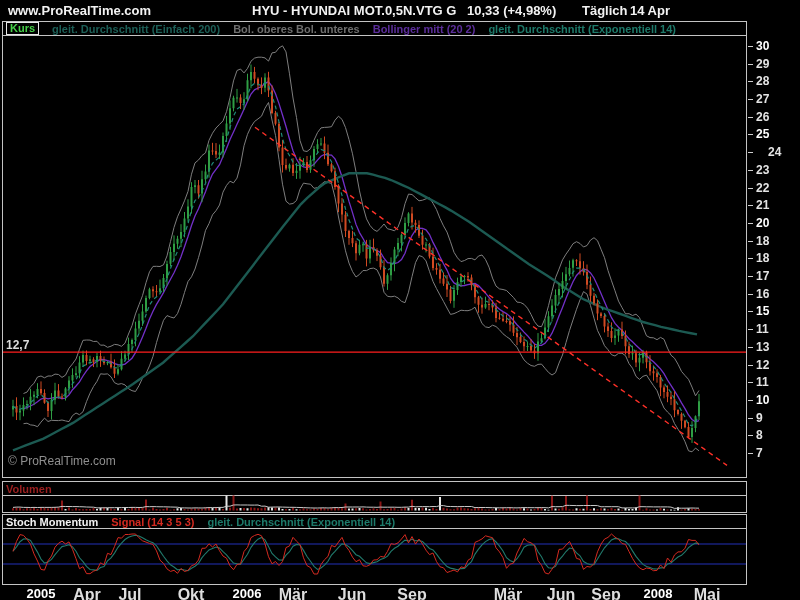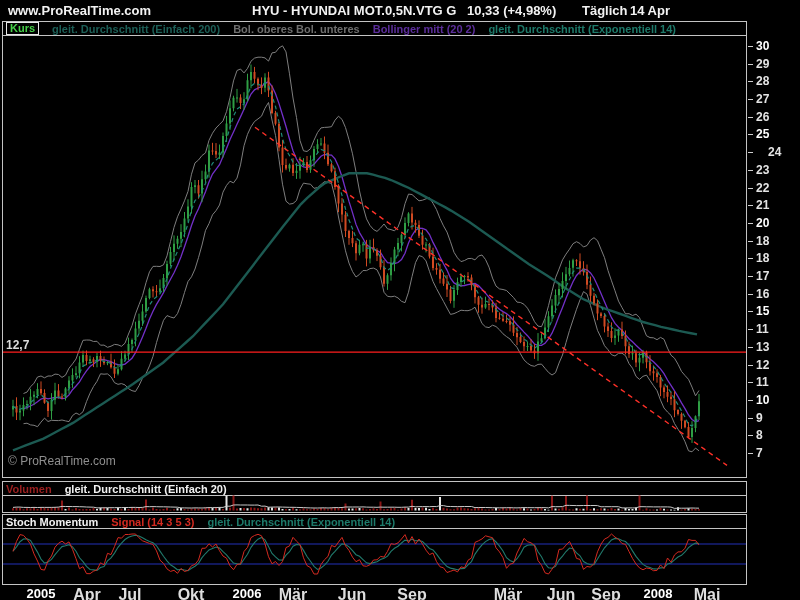--- a/index.html
+++ b/index.html
@@ -59,21 +59,20 @@
     <path d="M10.0,371.1L13.5,373.6L17.0,374.4L20.5,372.7L24.0,371.3L27.5,367.6L31.0,364.7L34.5,360.6L38.0,359.7L41.5,362.8L45.0,367.8L48.5,366.6L52.0,362.5L55.5,362.1L59.0,362.2L62.5,358.8L66.0,353.8L69.5,348.6L73.0,344.7L76.5,338.1L80.0,331.2L83.5,329.2L87.0,327.3L90.5,327.3L94.0,324.9L97.5,325.2L101.0,326.3L104.5,326.6L108.0,328.7L111.5,332.5L115.0,333.1L118.5,329.5L122.0,325.8L125.5,319.4L129.0,314.0L132.5,306.2L136.0,298.5L139.5,290.1L143.0,279.8L146.5,270.1L150.0,264.8L153.5,261.8L157.0,258.6L160.5,252.7L164.0,243.6L167.5,233.5L171.0,224.1L174.5,216.4L178.0,209.0L181.5,199.3L185.0,188.7L188.5,174.8L192.0,165.5L195.5,162.8L199.0,155.8L202.5,148.5L206.0,135.9L209.5,128.3L213.0,125.1L216.5,122.1L220.0,114.1L223.5,104.4L227.0,92.5L230.5,81.2L234.0,74.1L237.5,71.8L241.0,68.9L244.5,59.9L248.0,51.3L251.5,48.4L255.0,49.2L258.5,50.6L262.0,47.5L265.5,50.5L269.0,61.0L272.5,71.5L276.0,87.1L279.5,103.4L283.0,114.9L286.5,120.5L290.0,127.1L293.5,130.4L297.0,130.2L300.5,128.9L304.0,131.2L307.5,128.9L311.0,123.3L314.5,117.9L318.0,114.4L321.5,115.7L325.0,120.8L328.5,126.7L332.0,136.3L335.5,148.5L339.0,160.3L342.5,173.9L346.0,185.0L349.5,193.8L353.0,203.1L356.5,205.7L360.0,207.0L363.5,213.3L367.0,212.8L370.5,213.7L374.0,216.4L377.5,222.4L381.0,232.4L384.5,235.4L388.0,232.6L391.5,225.7L395.0,218.9L398.5,211.7L402.0,202.7L405.5,193.4L409.0,191.2L412.5,190.7L416.0,194.5L419.5,200.3L423.0,203.8L426.5,210.5L430.0,219.0L433.5,225.0L437.0,232.1L440.5,238.4L444.0,244.5L447.5,252.6L451.0,253.6L454.5,251.1L458.0,247.4L461.5,245.0L465.0,244.0L468.5,246.4L472.0,252.5L475.5,259.0L479.0,264.1L482.5,266.0L486.0,267.5L489.5,269.4L493.0,274.5L496.5,278.0L500.0,281.0L503.5,282.9L507.0,285.5L510.5,290.2L514.0,294.7L517.5,299.4L521.0,303.9L524.5,306.6L528.0,310.0L531.5,313.2L535.0,310.6L538.5,307.8L542.0,301.9L545.5,294.0L549.0,285.1L552.5,275.6L556.0,267.4L559.5,259.2L563.0,251.6L566.5,244.5L570.0,237.2L573.5,233.0L577.0,233.1L580.5,234.6L584.0,240.4L587.5,248.1L591.0,255.8L594.5,264.4L598.0,270.7L601.5,278.6L605.0,285.2L608.5,292.0L612.0,295.2L615.5,295.0L619.0,297.3L622.5,302.6L626.0,308.8L629.5,312.4L633.0,318.2L636.5,319.9L640.0,318.9L643.5,322.1L647.0,327.4L650.5,331.5L654.0,335.5L657.5,342.0L661.0,347.7L664.5,353.1L668.0,357.3L671.5,364.1L675.0,369.8L678.5,375.9L682.0,382.0L685.5,389.6L689.0,390.9L692.5,387.3L696.0,379.3" fill="none" stroke="#1f8a78" stroke-width="1.2" stroke-dasharray="4 3"></path>
     <path d="M0,317.1H743" stroke="#ff1e1e" stroke-width="1.3" fill="none"></path>
     <path d="M252,92.3L724,430.4" stroke="#ff3028" stroke-width="1.4" stroke-dasharray="5 4" fill="none"></path>
   </svg>
 <div id="hline-label">12,7</div>
 <div id="copyright">© ProRealTime.com</div>
 
 <div class="pane" id="vol-pane">
   <div class="pane-legend">
     <span style="color: rgb(156, 31, 31);">Volumen</span>
-    <span style="color:#f2f2f2">gleit. Durchschnitt (Einfach 20)</span>
   </div>
 </div>
 <svg id="vol-svg" width="743" height="17">
     <path d="M10.0,15.5v-2.3M13.5,15.5v-3.1M17.0,15.5v-2.6M20.5,15.5v-1.2M24.0,15.5v-2.3M27.5,15.5v-2.0M31.0,15.5v-3.0M34.5,15.5v-1.6M38.0,15.5v-2.8M41.5,15.5v-2.8M45.0,15.5v-2.1M48.5,15.5v-3.2M52.0,15.5v-3.2M55.5,15.5v-3.2M59.0,15.5v-9.9M66.0,15.5v-3.0M69.5,15.5v-0.9M73.0,15.5v-2.4M76.5,15.5v-1.6M80.0,15.5v-1.2M83.5,15.5v-1.5M87.0,15.5v-1.6M90.5,15.5v-2.4M101.0,15.5v-3.1M108.0,15.5v-1.9M111.5,15.5v-1.6M118.5,15.5v-1.6M125.5,15.5v-1.6M129.0,15.5v-3.0M132.5,15.5v-2.5M136.0,15.5v-2.4M139.5,15.5v-2.8M143.0,15.5v-11.0M146.5,15.5v-0.9M150.0,15.5v-2.9M153.5,15.5v-1.4M157.0,15.5v-1.1M160.5,15.5v-1.6M164.0,15.5v-2.7M167.5,15.5v-0.8M171.0,15.5v-1.2M181.5,15.5v-1.6M185.0,15.5v-1.0M188.5,15.5v-1.9M192.0,15.5v-2.0M195.5,15.5v-2.0M199.0,15.5v-1.4M202.5,15.5v-3.1M206.0,15.5v-3.0M213.0,15.5v-3.2M220.0,15.5v-1.4M227.0,15.5v-2.7M230.5,15.5v-14.9M234.0,15.5v-2.1M241.0,15.5v-2.5M248.0,15.5v-3.1M251.5,15.5v-2.8M255.0,15.5v-2.3M258.5,15.5v-2.2M262.0,15.5v-2.9M272.5,15.5v-2.9M283.0,15.5v-1.5M290.0,15.5v-2.7M297.0,15.5v-1.2M300.5,15.5v-2.3M304.0,15.5v-1.3M307.5,15.5v-1.3M311.0,15.5v-1.9M314.5,15.5v-1.5M318.0,15.5v-2.6M321.5,15.5v-2.6M325.0,15.5v-1.3M328.5,15.5v-2.9M332.0,15.5v-2.8M335.5,15.5v-2.6M339.0,15.5v-2.3M342.5,15.5v-7.1M353.0,15.5v-2.3M360.0,15.5v-2.3M363.5,15.5v-1.0M367.0,15.5v-1.5M370.5,15.5v-2.2M374.0,15.5v-1.6M377.5,15.5v-9.0M381.0,15.5v-1.2M384.5,15.5v-1.5M388.0,15.5v-2.3M391.5,15.5v-2.7M395.0,15.5v-0.8M398.5,15.5v-2.0M402.0,15.5v-3.2M409.0,15.5v-10.7M419.5,15.5v-3.0M430.0,15.5v-2.8M433.5,15.5v-1.4M440.5,15.5v-2.7M444.0,15.5v-2.1M447.5,15.5v-1.3M451.0,15.5v-1.3M454.5,15.5v-3.1M458.0,15.5v-3.1M461.5,15.5v-2.3M465.0,15.5v-1.9M468.5,15.5v-1.6M472.0,15.5v-2.3M475.5,15.5v-3.2M479.0,15.5v-2.1M482.5,15.5v-1.0M486.0,15.5v-0.9M489.5,15.5v-1.6M496.5,15.5v-1.6M500.0,15.5v-2.8M503.5,15.5v-1.9M507.0,15.5v-3.0M510.5,15.5v-2.1M514.0,15.5v-0.9M517.5,15.5v-2.4M524.5,15.5v-1.9M531.5,15.5v-1.4M535.0,15.5v-3.1M538.5,15.5v-2.9M549.0,15.5v-14.7M556.0,15.5v-1.8M559.5,15.5v-3.3M563.0,15.5v-14.6M566.5,15.5v-1.3M570.0,15.5v-1.1M577.0,15.5v-1.7M584.0,15.5v-15.0M587.5,15.5v-1.6M594.5,15.5v-1.2M598.0,15.5v-2.3M605.0,15.5v-1.2M608.5,15.5v-2.5M612.0,15.5v-1.6M619.0,15.5v-0.8M636.5,15.5v-15.0M640.0,15.5v-0.8M643.5,15.5v-2.2M647.0,15.5v-0.9M650.5,15.5v-1.0M657.5,15.5v-2.6M664.5,15.5v-0.9M678.5,15.5v-1.1M682.0,15.5v-1.5M689.0,15.5v-1.8M692.5,15.5v-1.4M696.0,15.5v-1.2" stroke="#8c1616" stroke-width="2" fill="none"></path>
     <path d="M62.5,15.5v-1.4M94.0,15.5v-1.4M97.5,15.5v-2.7M104.5,15.5v-2.6M115.0,15.5v-2.4M122.0,15.5v-3.1M174.5,15.5v-2.2M178.0,15.5v-2.5M209.5,15.5v-2.4M216.5,15.5v-3.2M223.5,15.5v-15.0M237.5,15.5v-2.4M244.5,15.5v-2.2M265.5,15.5v-3.3M269.0,15.5v-3.1M276.0,15.5v-3.0M279.5,15.5v-1.5M286.5,15.5v-1.6M293.5,15.5v-1.2M346.0,15.5v-2.0M349.5,15.5v-2.0M356.5,15.5v-2.5M405.5,15.5v-2.5M412.5,15.5v-2.6M416.0,15.5v-2.4M423.0,15.5v-2.8M426.5,15.5v-1.4M437.0,15.5v-13.6M493.0,15.5v-2.4M521.0,15.5v-2.2M528.0,15.5v-1.0M542.0,15.5v-1.5M545.5,15.5v-0.8M552.5,15.5v-2.1M573.5,15.5v-2.3M580.5,15.5v-1.8M591.0,15.5v-2.2M601.5,15.5v-1.9M615.5,15.5v-1.9M622.5,15.5v-2.5M626.0,15.5v-1.4M629.5,15.5v-1.4M633.0,15.5v-2.9M654.0,15.5v-0.9M661.0,15.5v-1.7M668.0,15.5v-0.9M671.5,15.5v-0.8M675.0,15.5v-3.2M685.5,15.5v-2.2" stroke="#e8e8e8" stroke-width="2" fill="none"></path>
     <path d="M10.0,12.4L13.5,12.1L17.0,12.1L20.5,12.4L24.0,12.4L27.5,12.5L31.0,12.4L34.5,12.5L38.0,12.4L41.5,12.4L45.0,12.4L48.5,12.4L52.0,12.3L55.5,12.1L59.0,11.4L62.5,11.5L66.0,11.5L69.5,11.6L73.0,11.6L76.5,11.7L80.0,11.8L83.5,12.0L87.0,12.1L90.5,12.2L94.0,12.9L97.5,12.8L101.0,12.8L104.5,12.7L108.0,12.7L111.5,12.7L115.0,12.6L118.5,12.6L122.0,12.5L125.5,12.5L129.0,12.4L132.5,12.4L136.0,12.5L139.5,12.4L143.0,11.6L146.5,11.7L150.0,11.6L153.5,11.7L157.0,11.8L160.5,11.8L164.0,11.9L167.5,12.0L171.0,12.1L174.5,12.2L178.0,12.9L181.5,12.9L185.0,13.0L188.5,13.0L192.0,12.9L195.5,12.9L199.0,13.0L202.5,12.8L206.0,12.6L209.5,12.6L213.0,12.6L216.5,12.4L220.0,12.4L223.5,11.2L227.0,11.2L230.5,10.0L234.0,9.9L237.5,10.0L241.0,10.0L244.5,10.0L248.0,10.1L251.5,10.1L255.0,10.0L258.5,11.2L262.0,11.1L265.5,12.2L269.0,12.1L272.5,12.0L276.0,12.0L279.5,12.1L283.0,12.2L286.5,12.3L290.0,12.3L293.5,12.4L297.0,12.5L300.5,12.6L304.0,12.8L307.5,12.9L311.0,13.0L314.5,13.0L318.0,12.9L321.5,12.8L325.0,13.0L328.5,12.8L332.0,12.6L335.5,12.6L339.0,12.5L342.5,12.0L346.0,12.0L349.5,12.0L353.0,12.0L356.5,12.0L360.0,11.9L363.5,12.1L367.0,12.2L370.5,12.2L374.0,12.3L377.5,12.1L381.0,12.2L384.5,12.2L388.0,12.2L391.5,12.2L395.0,12.3L398.5,12.3L402.0,12.1L405.5,12.1L409.0,11.3L412.5,11.8L416.0,11.7L419.5,11.6L423.0,11.6L426.5,11.7L430.0,11.5L433.5,11.6L437.0,10.6L440.5,10.6L444.0,11.4L447.5,11.5L451.0,11.6L454.5,11.6L458.0,11.6L461.5,11.5L465.0,11.5L468.5,11.5L472.0,12.6L475.5,12.5L479.0,12.5L482.5,12.5L486.0,12.6L489.5,12.7L493.0,12.8L496.5,12.8L500.0,12.8L503.5,12.7L507.0,12.7L510.5,12.8L514.0,12.9L517.5,12.7L521.0,12.6L524.5,12.6L528.0,12.7L531.5,12.7L535.0,12.7L538.5,12.6L542.0,12.7L545.5,12.9L549.0,11.6L552.5,11.7L556.0,11.7L559.5,11.6L563.0,10.3L566.5,10.4L570.0,10.5L573.5,10.6L577.0,10.6L580.5,10.5L584.0,10.5L587.5,10.5L591.0,10.5L594.5,10.6L598.0,11.8L601.5,11.7L605.0,11.7L608.5,11.7L612.0,11.7L615.5,11.7L619.0,12.9L622.5,12.9L626.0,12.9L629.5,12.9L633.0,12.9L636.5,11.7L640.0,11.7L643.5,11.8L647.0,11.8L650.5,11.9L654.0,11.9L657.5,11.9L661.0,11.9L664.5,11.9L668.0,12.1L671.5,13.4L675.0,13.2L678.5,13.2L682.0,13.2L685.5,13.1L689.0,13.0L692.5,13.1L696.0,13.2" fill="none" stroke="#c8c8c8" stroke-width="1"></path>
   </svg>
 
 <div class="pane" id="stoch-pane">
   <div class="pane-legend">

